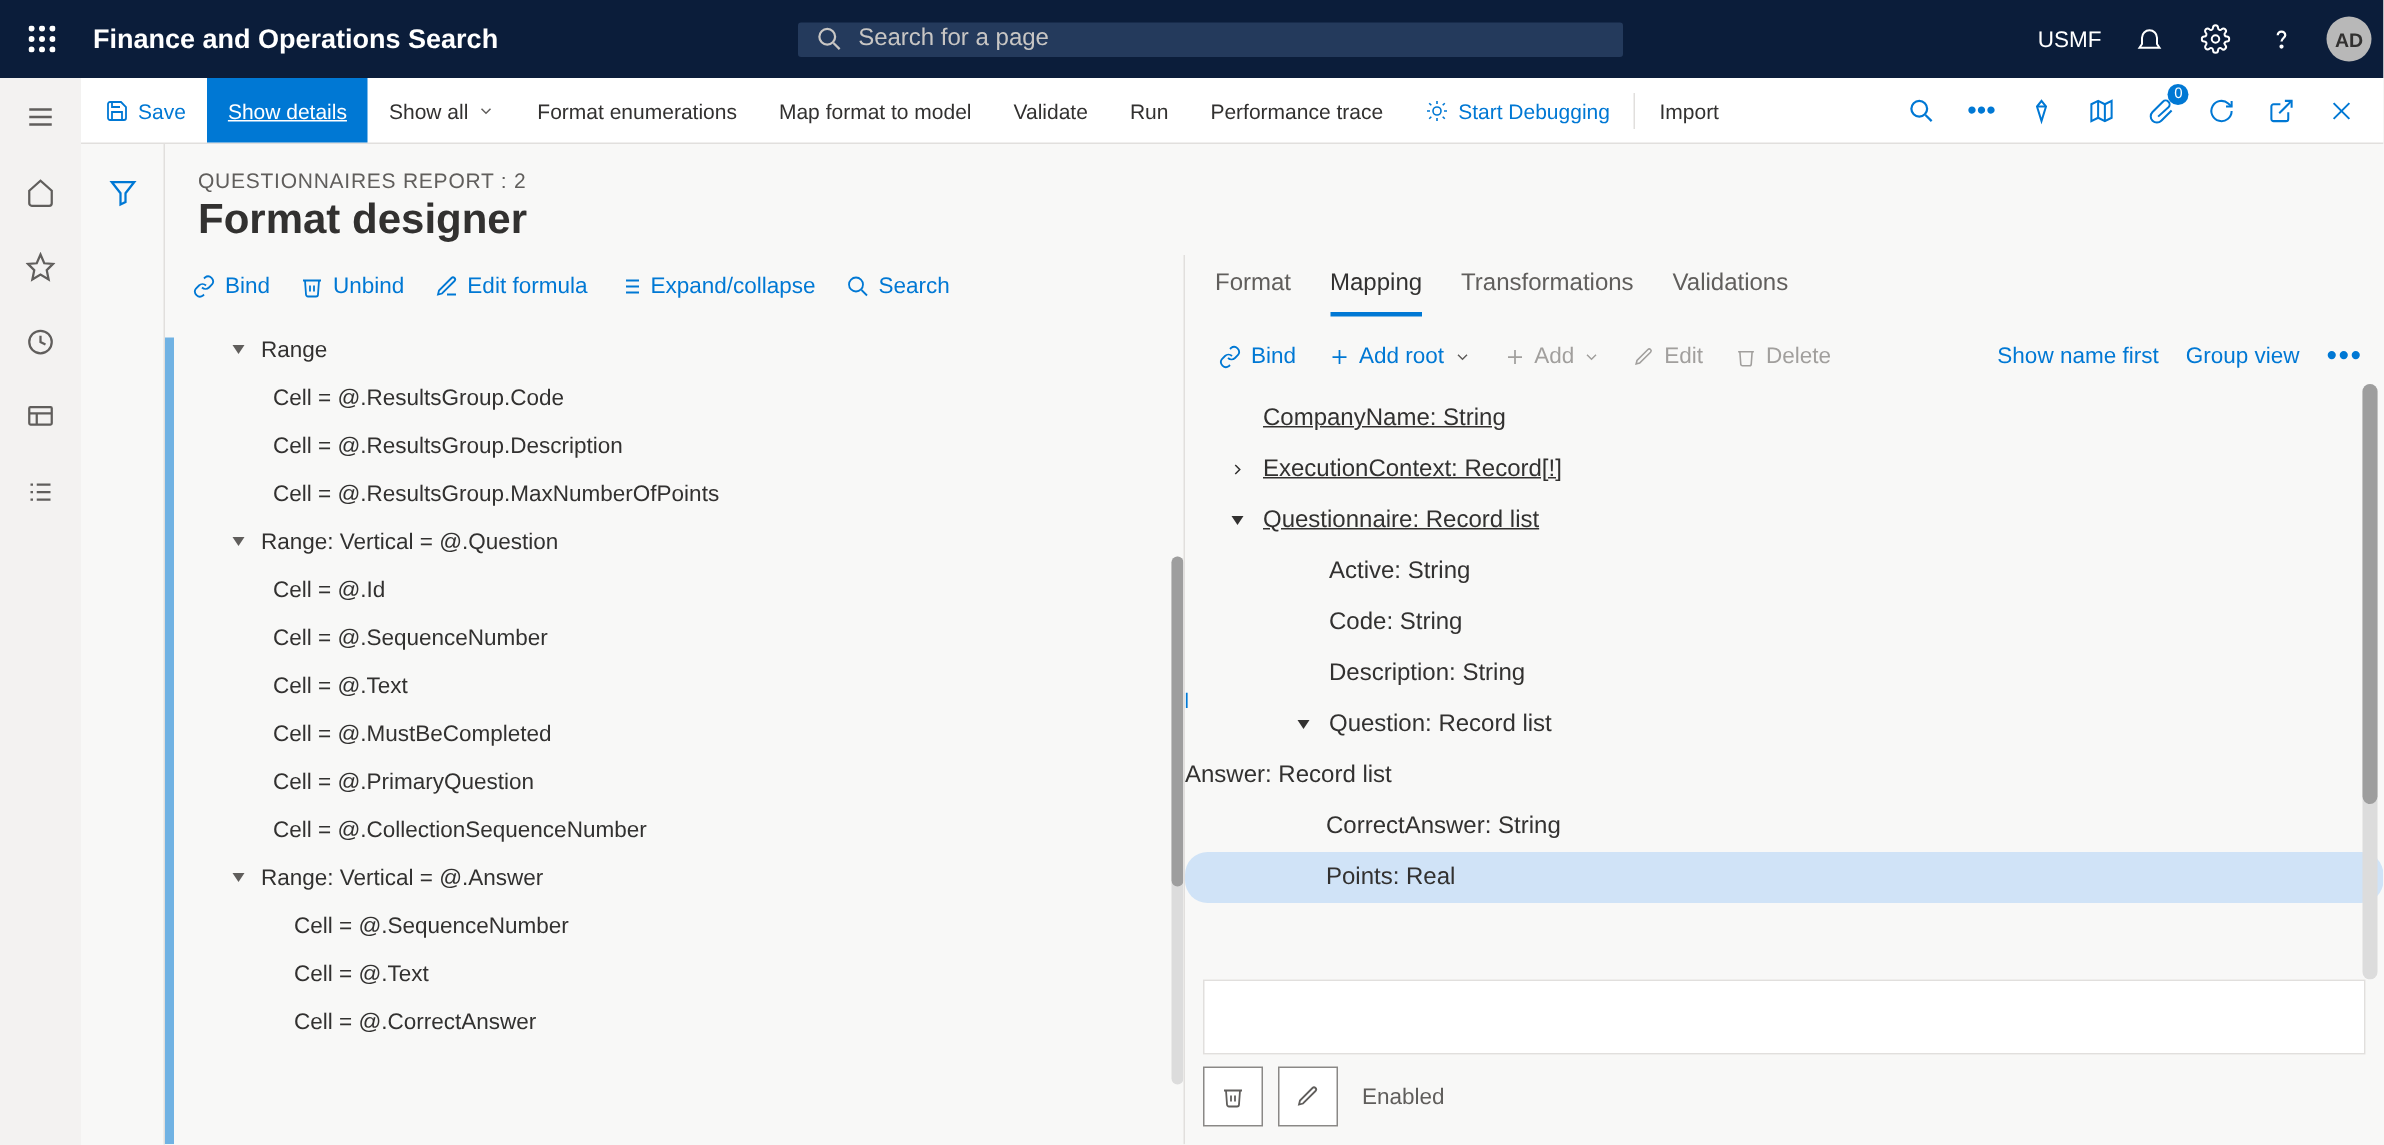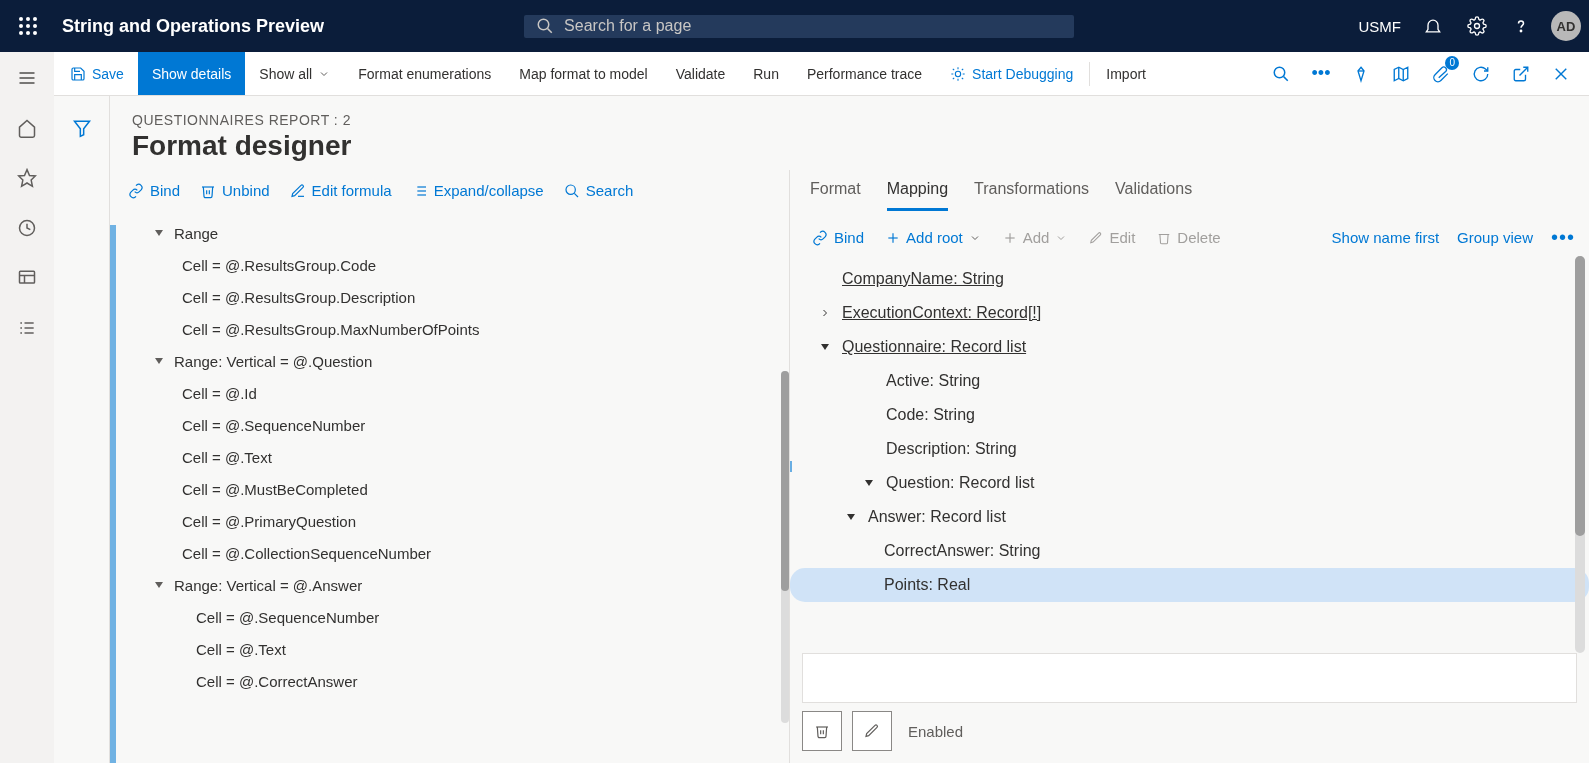--- a/index.html
+++ b/index.html
@@ -16,21 +16,21 @@
   .topnav-right { margin-left:auto; display:flex; align-items:center; gap:4px; }
   .topnav-right .label { font-size:15px; margin-right:8px; }
   .icon-btn { width:40px; height:40px; display:flex; align-items:center; justify-content:center; cursor:pointer; }
   .avatar { width:30px; height:30px; border-radius:50%; background:#b8b8b8; color:#323130; display:flex; align-items:center; justify-content:center; font-size:13px; font-weight:600; margin-left:6px; }
 
   
   .cmdbar { height: 44px; background: #fff; border-bottom: 1px solid #e1dfdd; display:flex; align-items:center; padding-left: 56px; }
   .cmdbar-left { display:flex; align-items:stretch; height:100%; }
   .cmd-item { display:flex; align-items:center; padding:0 14px; height:100%; cursor:pointer; font-size:14px; color:#323130; gap:6px;}
   .cmd-item.save { color:#0078d4; }
-  .cmd-item.primary { background:#0078d4; color:#fff; }
+  .cmd-item.primary { background:#0078d4; color:#fff;text-decoration:underline; }
   .cmd-item.start-debug { color:#0078d4; }
   .cmd-sep { width:1px; height:24px; background:#e1dfdd; align-self:center; margin:0 2px; }
   .cmdbar-right { margin-left:auto; display:flex; align-items:center; gap:8px; padding-right:12px; }
   .cmdbar-right .icn { width:32px; height:32px; display:flex; align-items:center; justify-content:center; cursor:pointer; color:#0078d4; }
   .pill-badge { position:relative; }
   .pill-badge .badge { position:absolute; top:-2px; right:-2px; background:#0078d4; color:#fff; border-radius:8px; font-size:10px; padding:0 4px; line-height:14px; }
 
   
   .leftrail { position:fixed; left:0; top:52px; bottom:0; width:54px; background:#f3f2f1; display:flex; flex-direction:column; align-items:center; padding-top:6px; gap:10px; }
   .leftrail .rail-btn { width:40px; height:40px; display:flex; align-items:center; justify-content:center; cursor:pointer; color:#605e5c; }
@@ -76,21 +76,21 @@
   .tl.disabled { color:#a19f9d; }
   .tl-right { margin-left:auto; display:flex; align-items:center; gap:18px; }
   .link { color:#0078d4; cursor:pointer; font-size:15px; }
   .ellipsis { color:#0078d4; font-size:20px; letter-spacing:1px; cursor:pointer; }
   .dstree { flex:1; overflow:auto; padding:6px 0 12px 0; position:relative; }
   .ds-row { display:flex; align-items:center; height:34px; font-size:16px; color:#323130; cursor:default;}
   .ds-row.sel { background:#d0e3f7;border-radius:15px; }
   .ds-caret { width:18px; height:18px; display:inline-flex; align-items:center; justify-content:center; margin-right:8px; color:#323130; cursor:pointer;}
   .pad-a { padding-left:52px;text-decoration:underline; }
   .pad-b { padding-left:96px; }
-  .pad-c { padding-left:78px; }
+  .pad-c { }
   .pad-d { padding-left:94px; }
   .ds-scrollbar { position:absolute; right:4px; top:0; bottom:0; width:10px; background:#dcdcdc; border-radius:5px; }
   .ds-scrollbar .thumb { position:absolute; top:0; height:280px; left:0; right:0; background:#9e9e9e; border-radius:5px; }
 
   .splitter-handle { position:absolute; left:-4px; top:50%; transform:translateY(-50%); width:8px; height:24px; display:flex; align-items:center; justify-content:center; color:#0078d4; font-size:14px; }
 
   
   .bottom-panels { display:flex; flex-direction:column; gap:8px; padding:0 12px 12px 12px; }
   .wide-box { height:50px; background:#fff; border:1px solid #e1dfdd; }
   .btm-row2 { display:flex; align-items:center; gap:10px; }
@@ -109,21 +109,21 @@
         <circle cx="9" cy="2" r="2"></circle>
         <circle cx="16" cy="2" r="2"></circle>
         <circle cx="2" cy="9" r="2"></circle>
         <circle cx="9" cy="9" r="2"></circle>
         <circle cx="16" cy="9" r="2"></circle>
         <circle cx="2" cy="16" r="2"></circle>
         <circle cx="9" cy="16" r="2"></circle>
         <circle cx="16" cy="16" r="2"></circle>
       </svg>
   </div>
-  <div class="app-title">String and Operations Preview</div>
+  <div class="app-title">Finance and Operations Search</div>
   <div class="search-wrap">
     <div class="search-box">
       <svg width="18" height="18" viewBox="0 0 24 24" fill="none" stroke="#c8c6c4" stroke-width="2">
           <circle cx="10" cy="10" r="7"></circle>
           <line x1="21" y1="21" x2="15.5" y2="15.5"></line>
         </svg>
       <input type="text" placeholder="Search for a page" style="">
     </div>
   </div>
   <div class="topnav-right">

